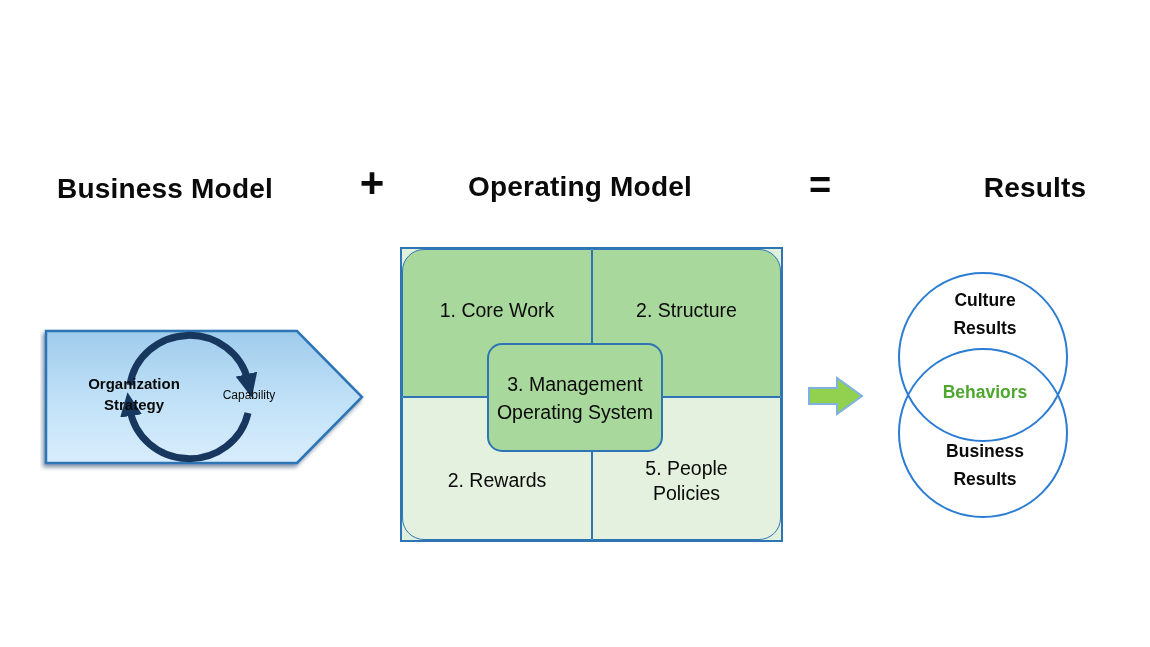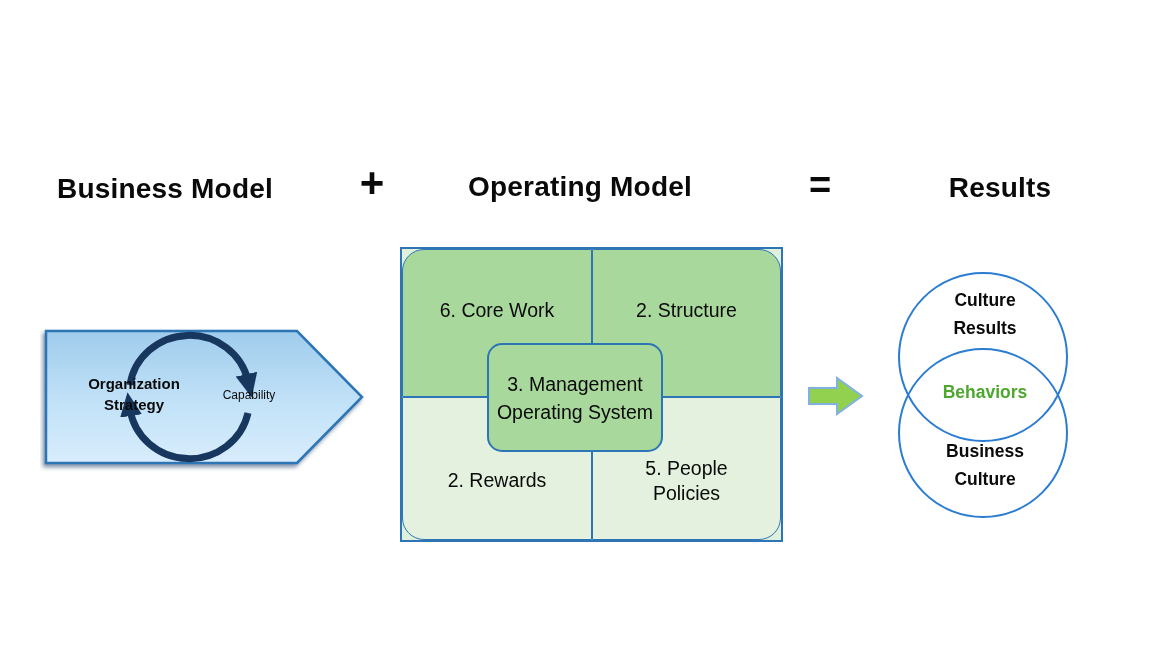--- a/index.html
+++ b/index.html
@@ -9,21 +9,21 @@
     font-family:"Liberation Sans", sans-serif;
     color:#111111;
   }
   
   .title{
     position:absolute;font-weight:bold;font-size:28px;text-align:center;
     line-height:38px;color:#0a0a0a;letter-spacing:0.2px;
   }
   #business-model-title{left:40px;top:170px;width:250px;}
   #operating-model-title{left:455px;top:168px;width:250px;}
-  #results-title{left:925px;top:169px;width:150px;}
+  #results-title{left:960px;top:169px;width:150px;}
   .op-sign{
     position:absolute;font-weight:bold;color:#0a0a0a;text-align:center;
   }
   #plus-sign{left:350px;top:162px;width:44px;font-size:42px;line-height:42px;}
   #equals-sign{left:796px;top:166px;width:48px;font-size:38px;line-height:38px;}
 
   
   #business-model-shape{position:absolute;left:40px;top:323px;width:330px;height:150px;text-decoration:underline;}
   #business-model-shape svg{position:absolute;left:0;top:0;}
   #org-strategy-label{
@@ -110,21 +110,21 @@
       <path d="M 208 90 A 60 58 0 0 1 90 86" marker-end="url(#cycHead)"></path>
     </g>
   </svg>
   <div id="org-strategy-label">Organization Strategy</div>
   <div id="capability-label">Capability</div>
 </div>
 
 <div id="operating-model-grid">
   <div class="grid-inner">
     <div class="quad top" id="cell-core-work">
-      <span>6. Core Work</span>
+      <span>1. Core Work</span>
     </div>
     <div class="quad top" id="cell-structure">
       <span>2. Structure</span>
     </div>
     <div class="quad bottom" id="cell-rewards">
       <span>2. Rewards</span>
     </div>
     <div class="quad bottom" id="cell-people-policies">
       <span>5. People Policies</span>
     </div>
@@ -136,14 +136,14 @@
 
 <svg id="green-arrow" width="60" height="42" viewBox="0 0 60 42">
   <polygon points="3,13 31,13 31,3 56,21 31,39 31,29 3,29" fill="#92d050" stroke="#7fb2de" stroke-width="2" stroke-linejoin="miter"></polygon>
 </svg>
 
 <div id="results-venn">
   <div class="venn-circle" id="venn-circle-top"></div>
   <div class="venn-circle" id="venn-circle-bottom"></div>
   <div class="venn-label" id="behaviors-label">Behaviors</div>
   <div class="venn-label" id="culture-results-label">Culture Results</div>
-  <div class="venn-label" id="business-results-label">Business Culture</div>
+  <div class="venn-label" id="business-results-label">Business Results</div>
 </div>
 
 </body></html>

